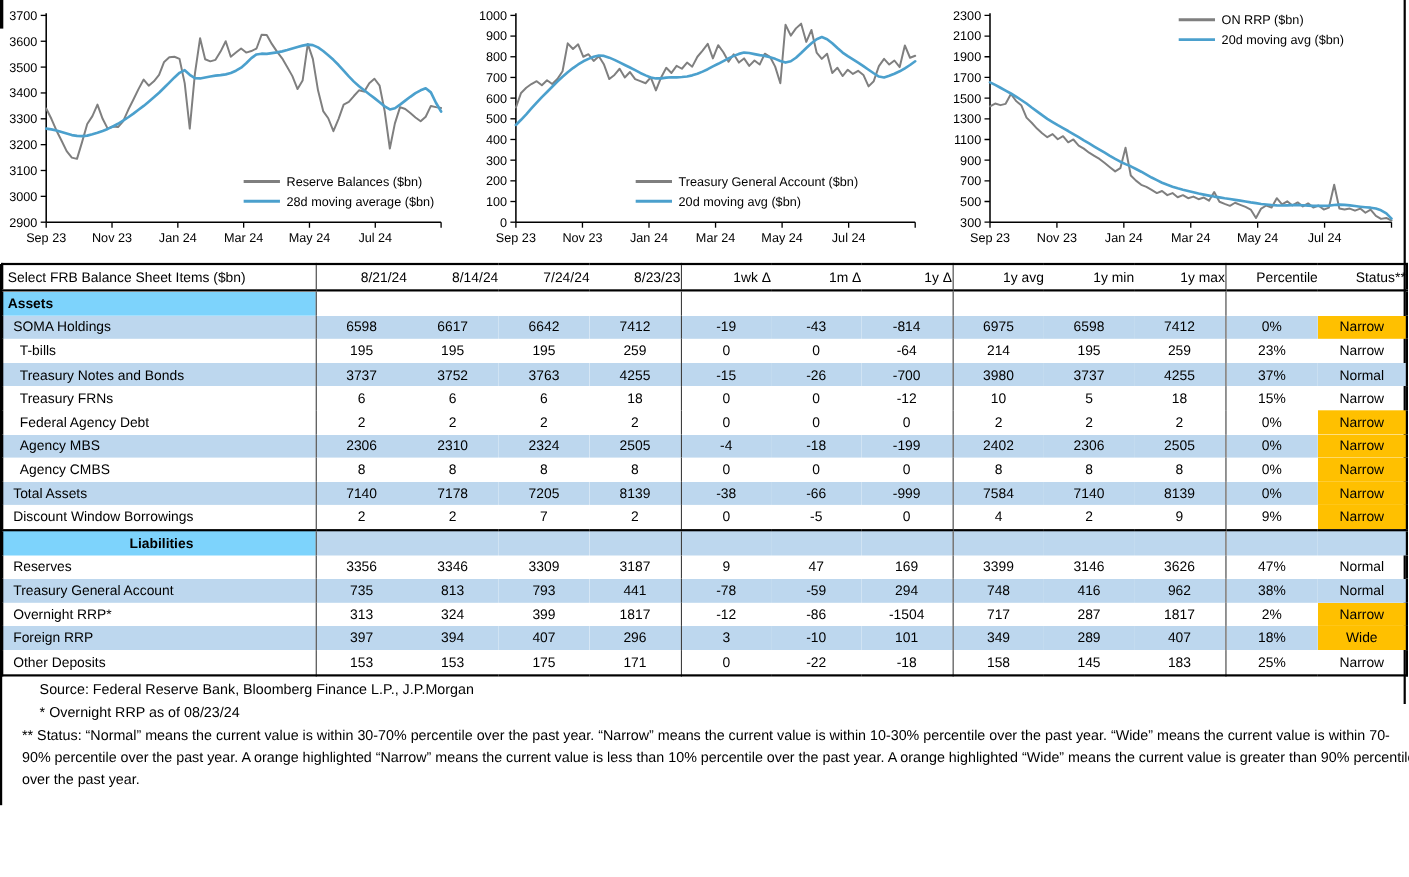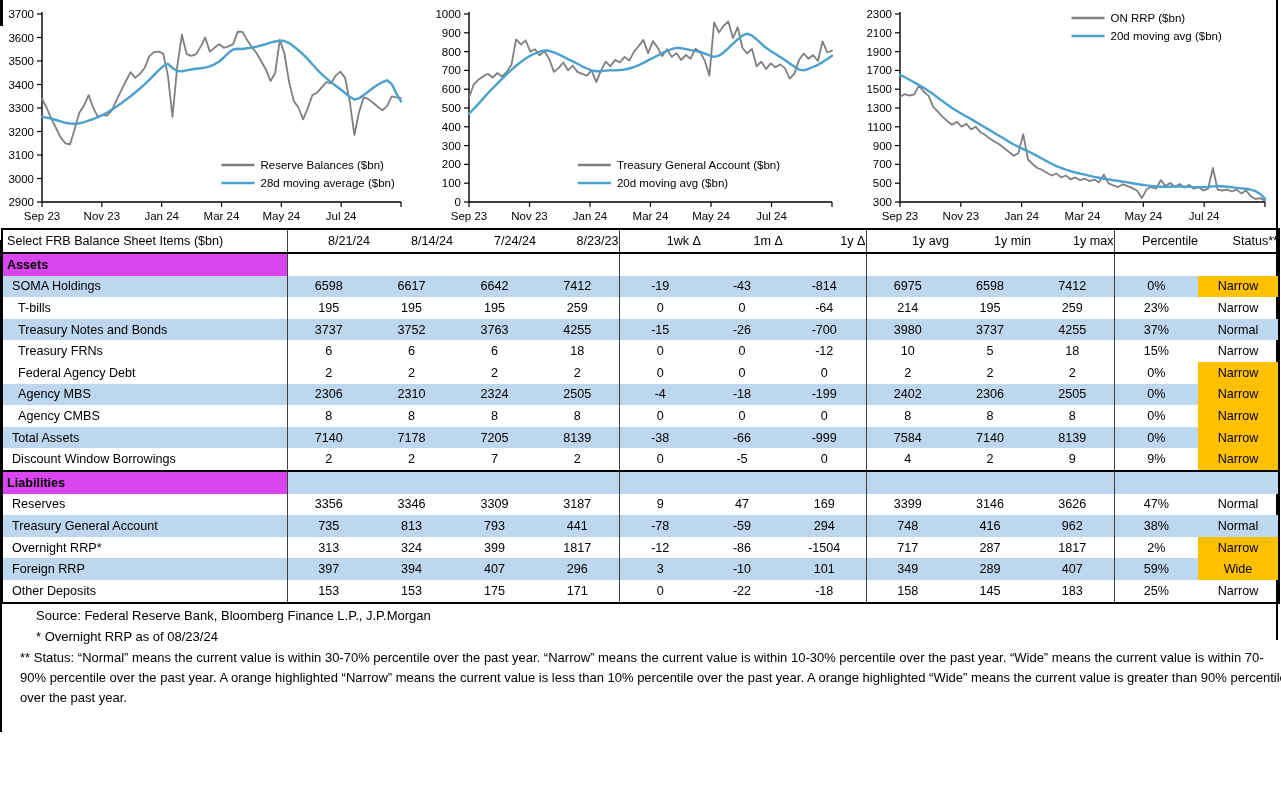--- a/index.html
+++ b/index.html
@@ -3,37 +3,37 @@
 <meta charset="utf-8">
 <style>
   html,body { margin:0; padding:0; background:#fff; }
   .page {
     position:relative; width:1281px; height:797px; background:#fff;
     font-family:"Liberation Sans", sans-serif; color:#000; overflow:hidden;
   }
   .edge { position:absolute; background:#000; }
   .charts-row { display:flex; width:1281px; height:238px; }
   .chart { display:block; }
-  .table-wrap { position:absolute; left:1px; top:228px; width:1267px; }
+  .table-wrap { position:absolute; left:1px; top:239px; width:1267px; }
   table { border-collapse:collapse; table-layout:fixed; width:1277px;
           font-family:"Liberation Sans", sans-serif; font-size:12.6px; }
   th { font-weight:normal; text-align:right; height:22px; padding:0;
        border-bottom:2px solid #000; white-space:nowrap; overflow:hidden; }
   td { height:21.6px; padding:0; text-align:center; white-space:nowrap; overflow:hidden; }
   table { border:2px solid #000; }
   th.lbl, td.lbl { text-align:left; }
   .ind0 { padding-left:4px; }
   .ind1 { padding-left:9px; }
   .ind2 { padding-left:15px; }
   .sec { font-weight:bold; padding-left:4px; }
   .gb { border-left:1px solid #3f3f3f; }
   tr.blue td { background:#BDD7EE; }
-  tr.section-row td.lbl { background:#d946ef;margin-left:20px; }
+  tr.section-row td.lbl { background:#7dd3fc;margin-left:20px; }
   td.hl { background:#FFC000 !important; }
-  tr.divider td { border-top:2px solid #000; }
+  tr.divider td { border-top:2px solid #000;text-align:center; }
   .footnotes { font-size:13px; }
   .fn-line { padding:4px 0 2px 3px;margin-left:32px; }
   .fn-status { padding:2px 6px 0 19px; line-height:20px; width:1268px; }
 </style>
 </head>
 <body>
 
 <div class="page">
 
   <div class="edge" style="left:0; top:3; width:3px; height:26px;"></div>
@@ -424,21 +424,21 @@
             <td class="gb">397</td>
             <td>394</td>
             <td>407</td>
             <td>296</td>
             <td class="gb">3</td>
             <td>-10</td>
             <td>101</td>
             <td class="gb">349</td>
             <td>289</td>
             <td>407</td>
-            <td class="gb">59%</td>
+            <td class="gb">18%</td>
             <td class="hl">Wide</td>
           </tr>
           <tr class="white">
             <td class="lbl ind1">Other Deposits</td>
             <td class="gb">153</td>
             <td>153</td>
             <td>175</td>
             <td>171</td>
             <td class="gb">0</td>
             <td>-22</td>

